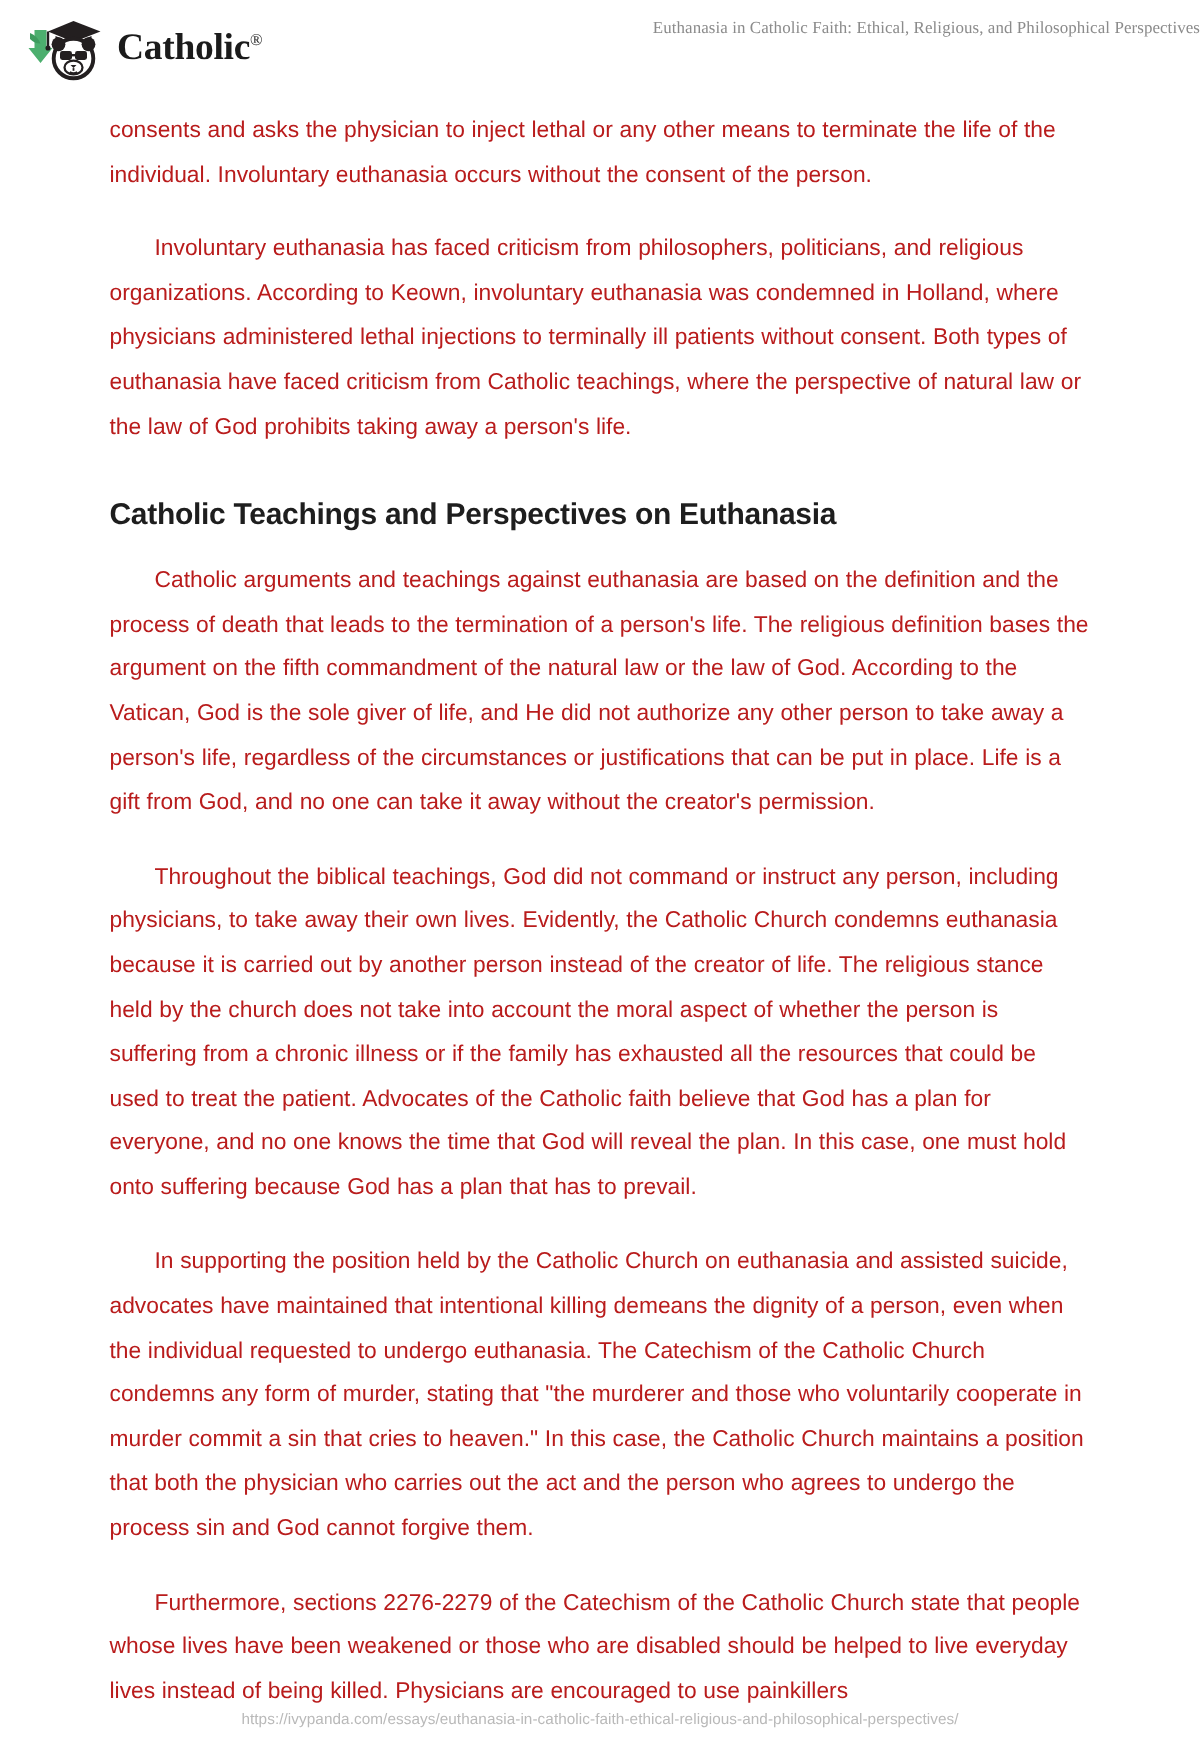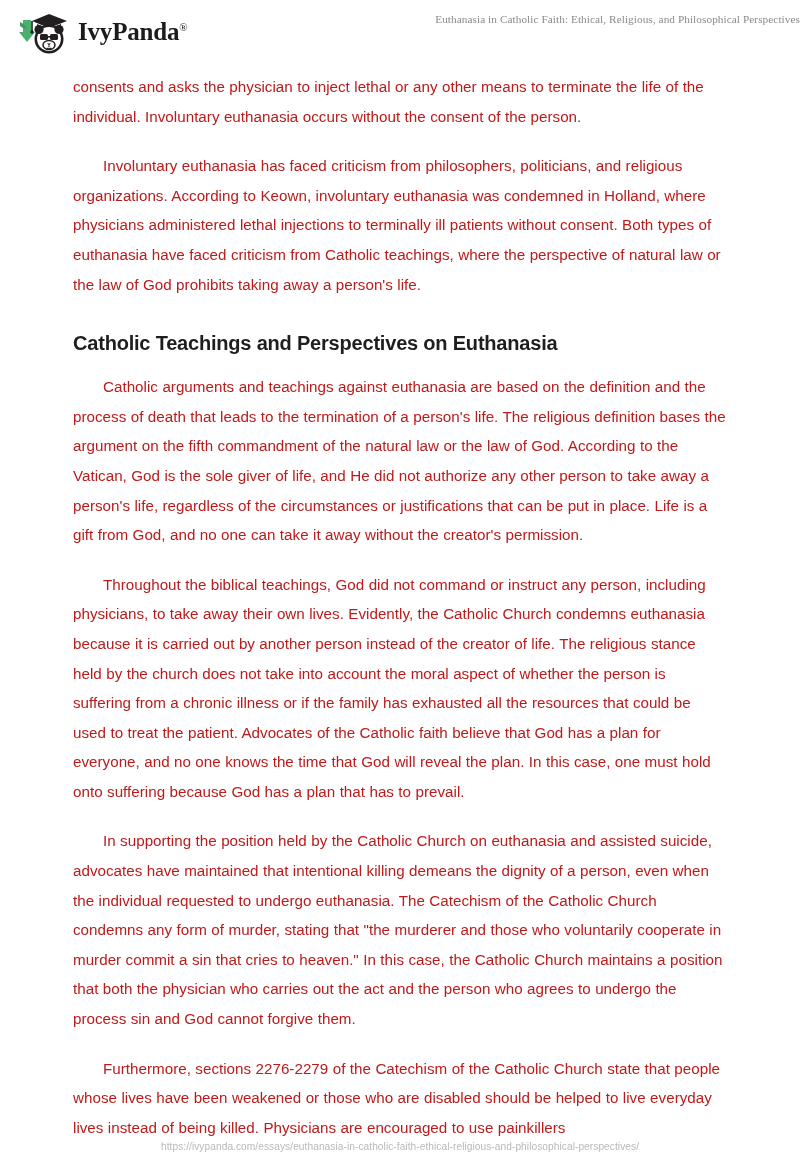--- a/index.html
+++ b/index.html
@@ -135,21 +135,21 @@
         <rect x="22" y="26" width="8" height="6" rx="1.6" fill="#231f20"></rect>
         <rect x="32" y="26" width="8" height="6" rx="1.6" fill="#231f20"></rect>
         <rect x="29.4" y="28" width="3.4" height="1.6" fill="#231f20"></rect>
 
         <ellipse cx="31" cy="37" rx="6" ry="4.6" fill="#ffffff" stroke="#231f20" stroke-width="1.5"></ellipse>
         <path d="M29 35.4 L33 35.4 L31 37.4 Z" fill="#231f20"></path>
         <path d="M31 37.4 L31 39.2" stroke="#231f20" stroke-width="1.2"></path>
         <path d="M28.6 40 Q31 41.6 33.4 40" stroke="#231f20" stroke-width="1.2" fill="none"></path>
       </svg>
     </span>
-    <span class="brand-name"><span>IvyPanda</span><span class="reg">®</span></span>
+    <span class="brand-name"><span>Catholic</span><span class="reg">®</span></span>
   </div>
 
   <div class="header-title">Euthanasia in Catholic Faith: Ethical, Religious, and Philosophical Perspectives</div>
 </div>
 
 <div class="content">
 
   <p class="para no-indent">consents and asks the physician to inject lethal or any other means to terminate the life of the individual. Involuntary euthanasia occurs without the consent of the person.</p>
 
   <p class="para">Involuntary euthanasia has faced criticism from philosophers, politicians, and religious organizations. According to Keown, involuntary euthanasia was condemned in Holland, where physicians administered lethal injections to terminally ill patients without consent. Both types of euthanasia have faced criticism from Catholic teachings, where the perspective of natural law or the law of God prohibits taking away a person's life.</p>

